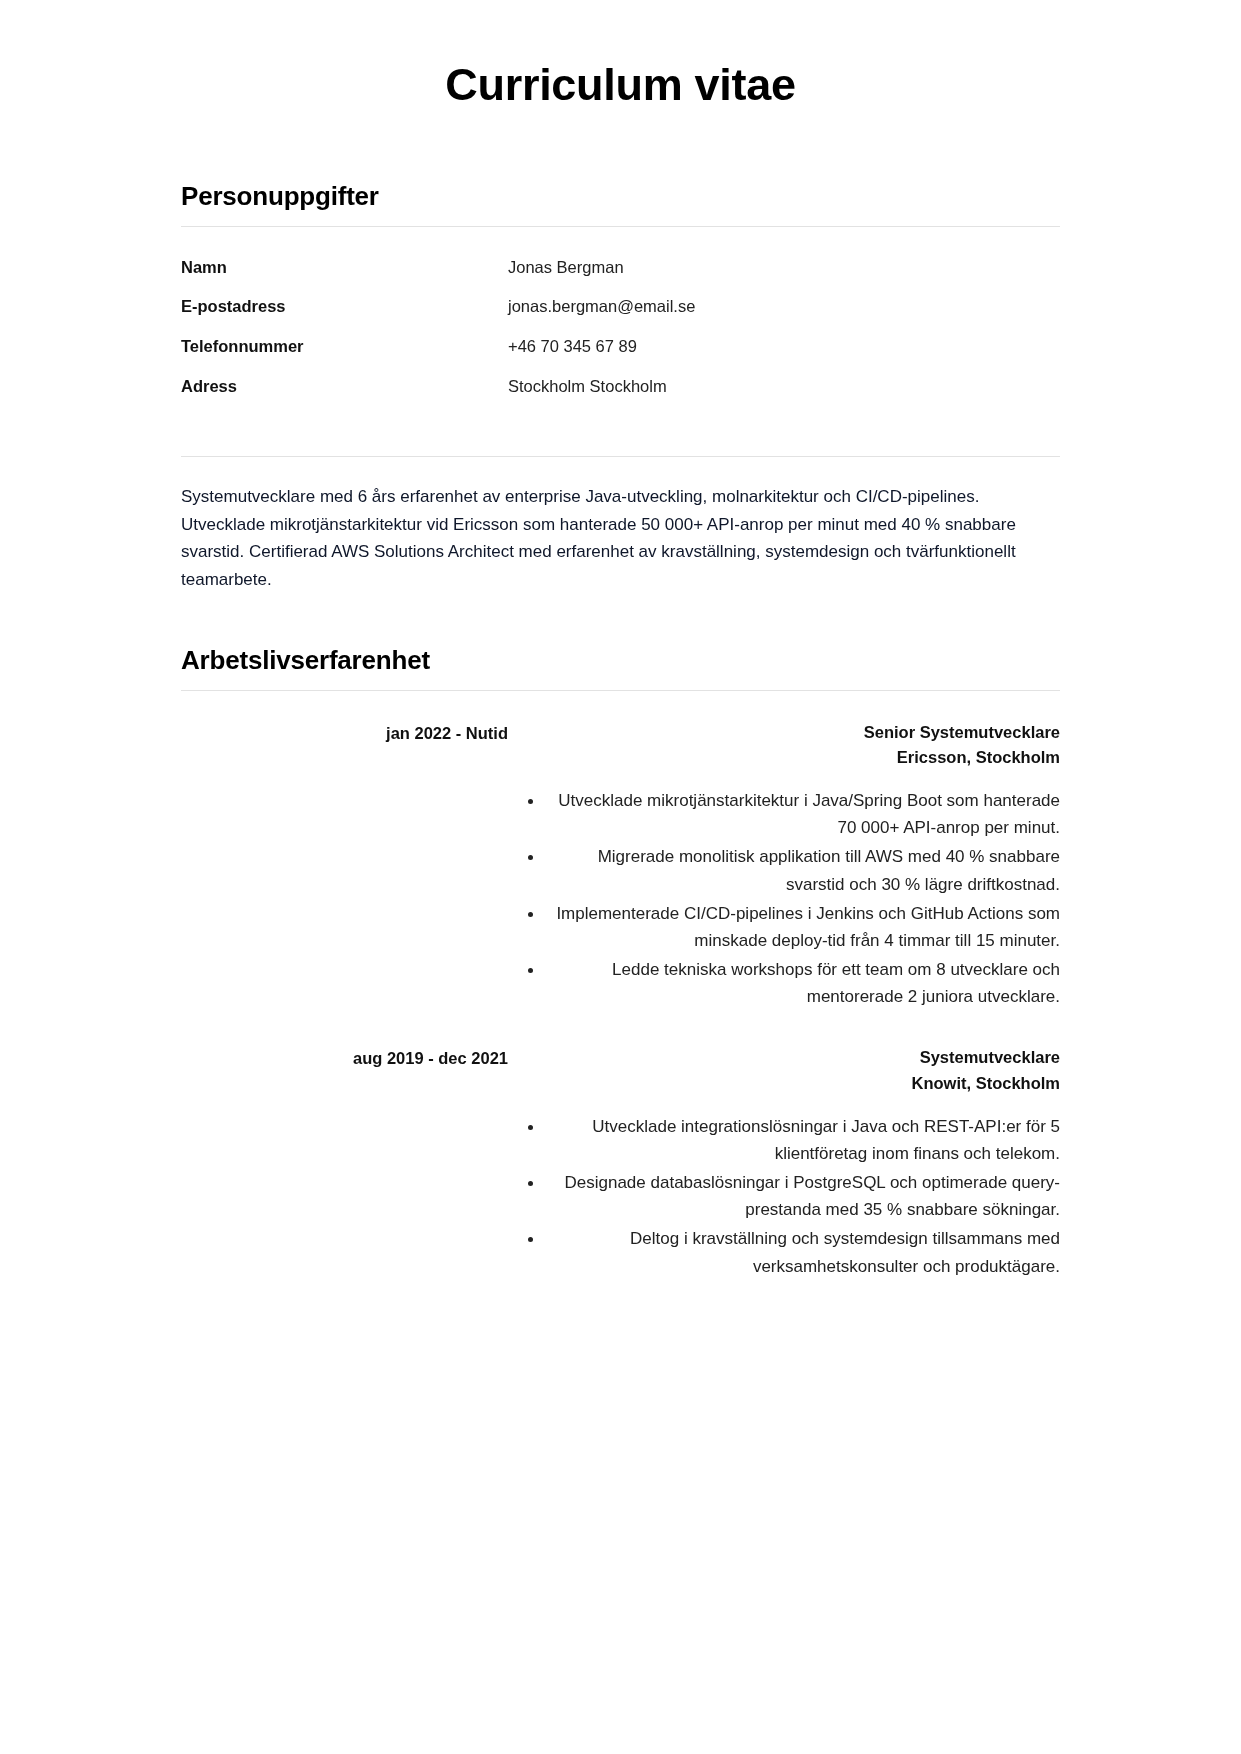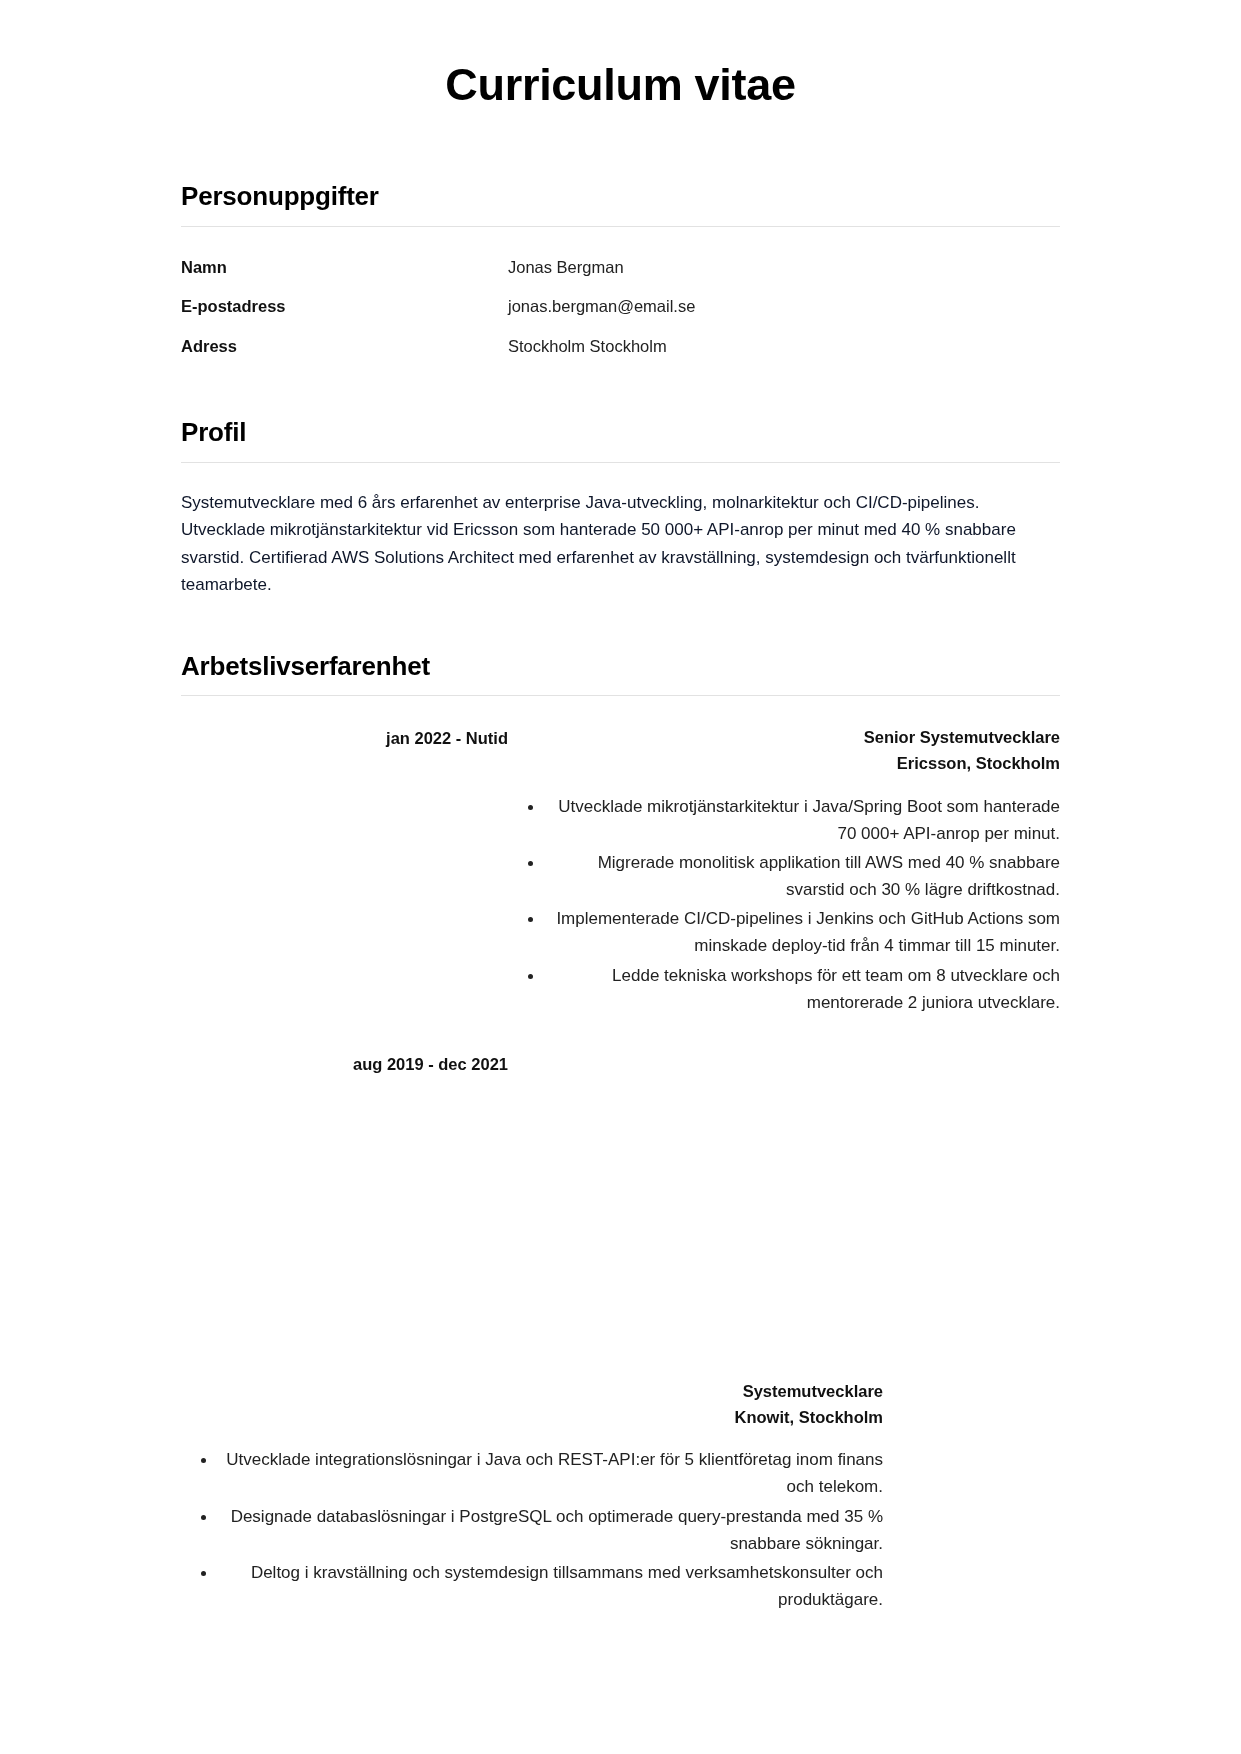--- a/index.html
+++ b/index.html
@@ -127,21 +127,21 @@
     font-size: 17px;
     font-weight: normal;
     color: #222222;
     line-height: 1.6;
     margin: 0 0 2px 0;
     padding-left: 6px;
     max-width: 660px;
   }
   .bullets li::marker { font-size: 15px; }
   .entry-work { padding-top: 29px; text-align: right; }
-  .entry-work + .entry-work { padding-top: 33px; flex-direction: column; }
+  .entry-work + .entry-work { padding-top: 33px; }
 </style>
 </head>
 <body>
 
 <div class="page">
 
   <h1 class="doc-title">Curriculum vitae</h1>
 
   <section class="section section-personal">
     <h2 class="section-heading">Personuppgifter</h2>
@@ -149,28 +149,31 @@
     <ul class="personal-list">
       <li class="personal-row">
         <span class="personal-label">Namn</span>
         <span class="personal-value">Jonas Bergman</span>
       </li>
       <li class="personal-row">
         <span class="personal-label">E-postadress</span>
         <span class="personal-value">jonas.bergman@email.se</span>
       </li>
       <li class="personal-row">
+        <span class="personal-label">Telefonnummer</span>
+        <span class="personal-value">+46 70 345 67 89</span>
+      </li>
+      <li class="personal-row">
         <span class="personal-label">Adress</span>
         <span class="personal-value">Stockholm Stockholm</span>
       </li>
     </ul>
   </section>
 
   <section class="section section-profile">
-    <h2 class="section-heading">Profil</h2>
     <hr class="section-rule">
     <p class="profile-text">Systemutvecklare med 6 års erfarenhet av enterprise Java-utveckling, molnarkitektur och CI/CD-pipelines. Utvecklade mikrotjänstarkitektur vid Ericsson som hanterade 50 000+ API-anrop per minut med 40 % snabbare svarstid. Certifierad AWS Solutions Architect med erfarenhet av kravställning, systemdesign och tvärfunktionellt teamarbete.</p>
   </section>
 
 
   <section class="section section-work">
     <h2 class="section-heading">Arbetslivserfarenhet</h2>
     <hr class="section-rule">
 
     <div class="entry entry-work">

